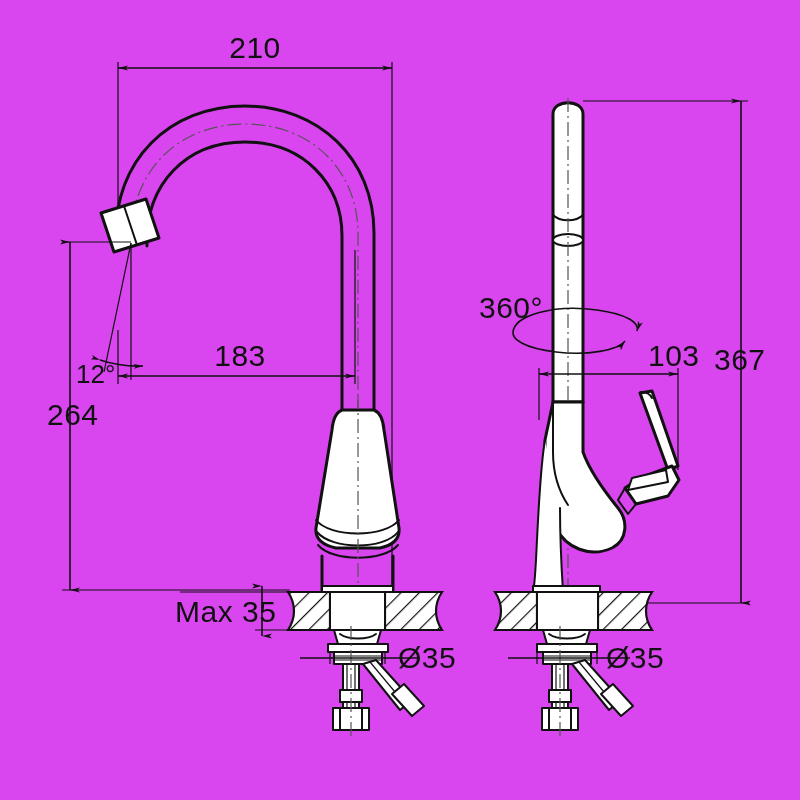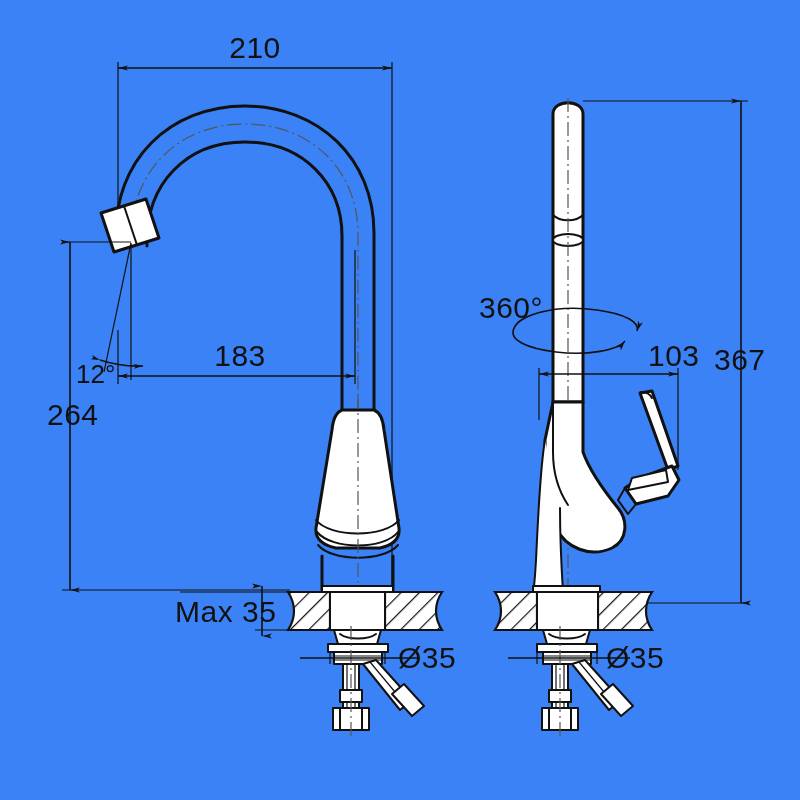--- a/index.html
+++ b/index.html
@@ -10,21 +10,21 @@
   body {
     width: 800px;
     height: 800px;
     font-family: "Liberation Sans", sans-serif;
     overflow: hidden;
   }
   #drawing-root {
     position: relative;
     width: 800px;
     height: 800px;
-    background: #3b82f6;
+    background: #d946ef;
   }
   svg.sheet {
     position: absolute;
     top: 0;
     left: 0;
     width: 800px;
     height: 800px;
     display: block;
   }
   .dim-text {

